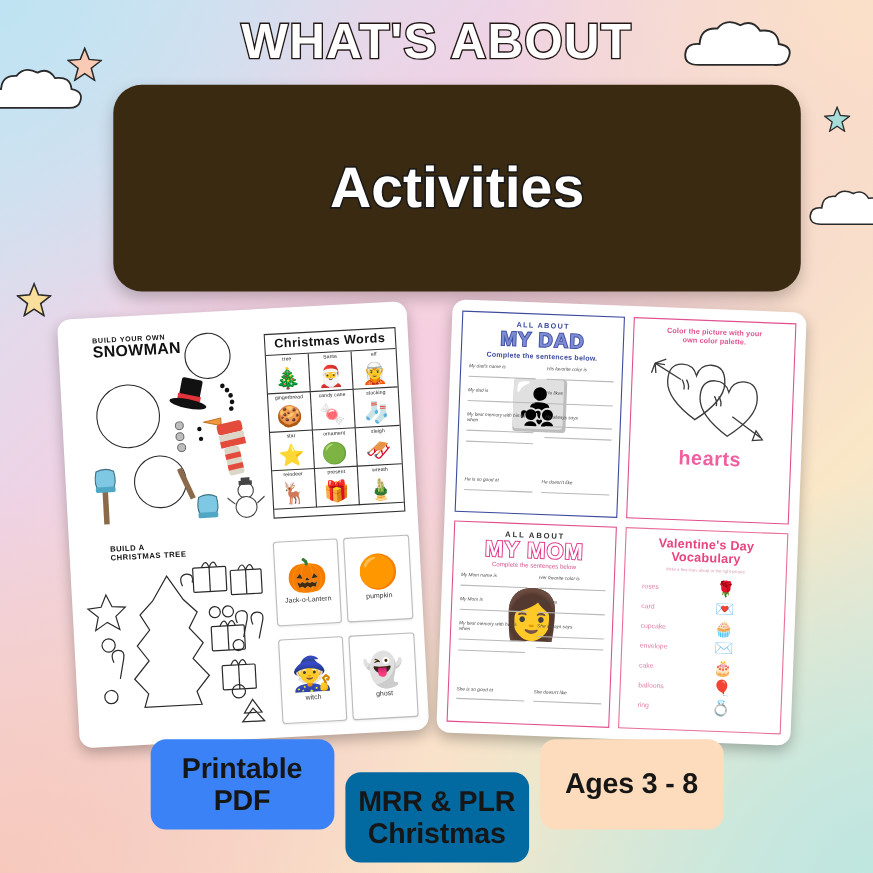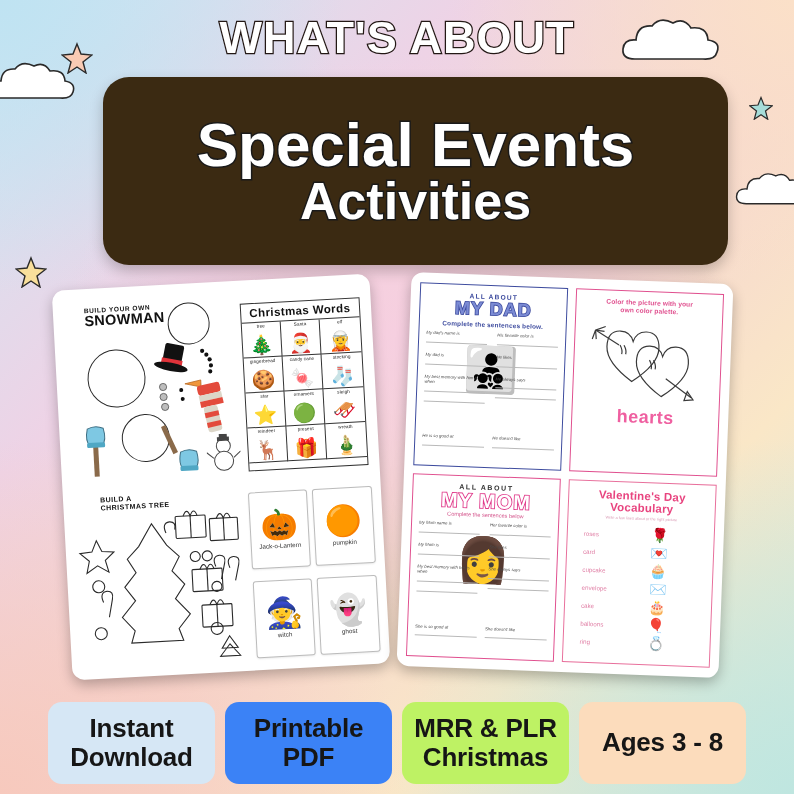--- a/index.html
+++ b/index.html
@@ -261,21 +261,20 @@
 
 <div class="cloud deco" style="left:734px; top:168px;">
   <svg width="80" height="42" viewBox="0 0 92 46">
       <path d="M14 40 Q2 40 3 31 Q4 22 15 23 Q16 10 29 11 Q36 2 48 8 Q58 3 64 13 Q78 11 79 23 Q90 25 87 34 Q85 41 74 40 Z" fill="#fff" stroke="#2a2a2a" stroke-width="1.6"></path>
     </svg>
 </div>
 
 <div class="whats-inside">WHAT'S ABOUT</div>
 
 <div class="title-card">
-  <div class="title-line">Special Events</div>
   <div class="title-line l2">Activities</div>
 </div>
 
 <div class="page page-left">
   <div class="page-inner">
 
     <div class="lp-top">
 
       <div class="snow-col">
         <div class="snow-head">
@@ -618,28 +617,24 @@
               <span class="val-pic">💍</span>
             </div>
         </div>
       </div>
 
     </div>
   </div>
 </div>
 
 <div class="badges">
-  <div class="badge" style="background:#d6e7f5;">
-    <span>Instant</span>
-    <span>Download</span>
-  </div>
   <div class="badge" style="background:#3b82f6;">
     <span>Printable</span>
     <span>PDF</span>
   </div>
-  <div class="badge" style="background:#bef264;">
+  <div class="badge" style="background:#0369a1;margin-top:30px;">
     <span>MRR &amp; PLR</span>
     <span>Christmas</span>
   </div>
   <div class="badge" style="background:#fcdcbc;">
     <span>Ages 3 - 8</span>
   </div>
 </div>
 
 </body></html>

